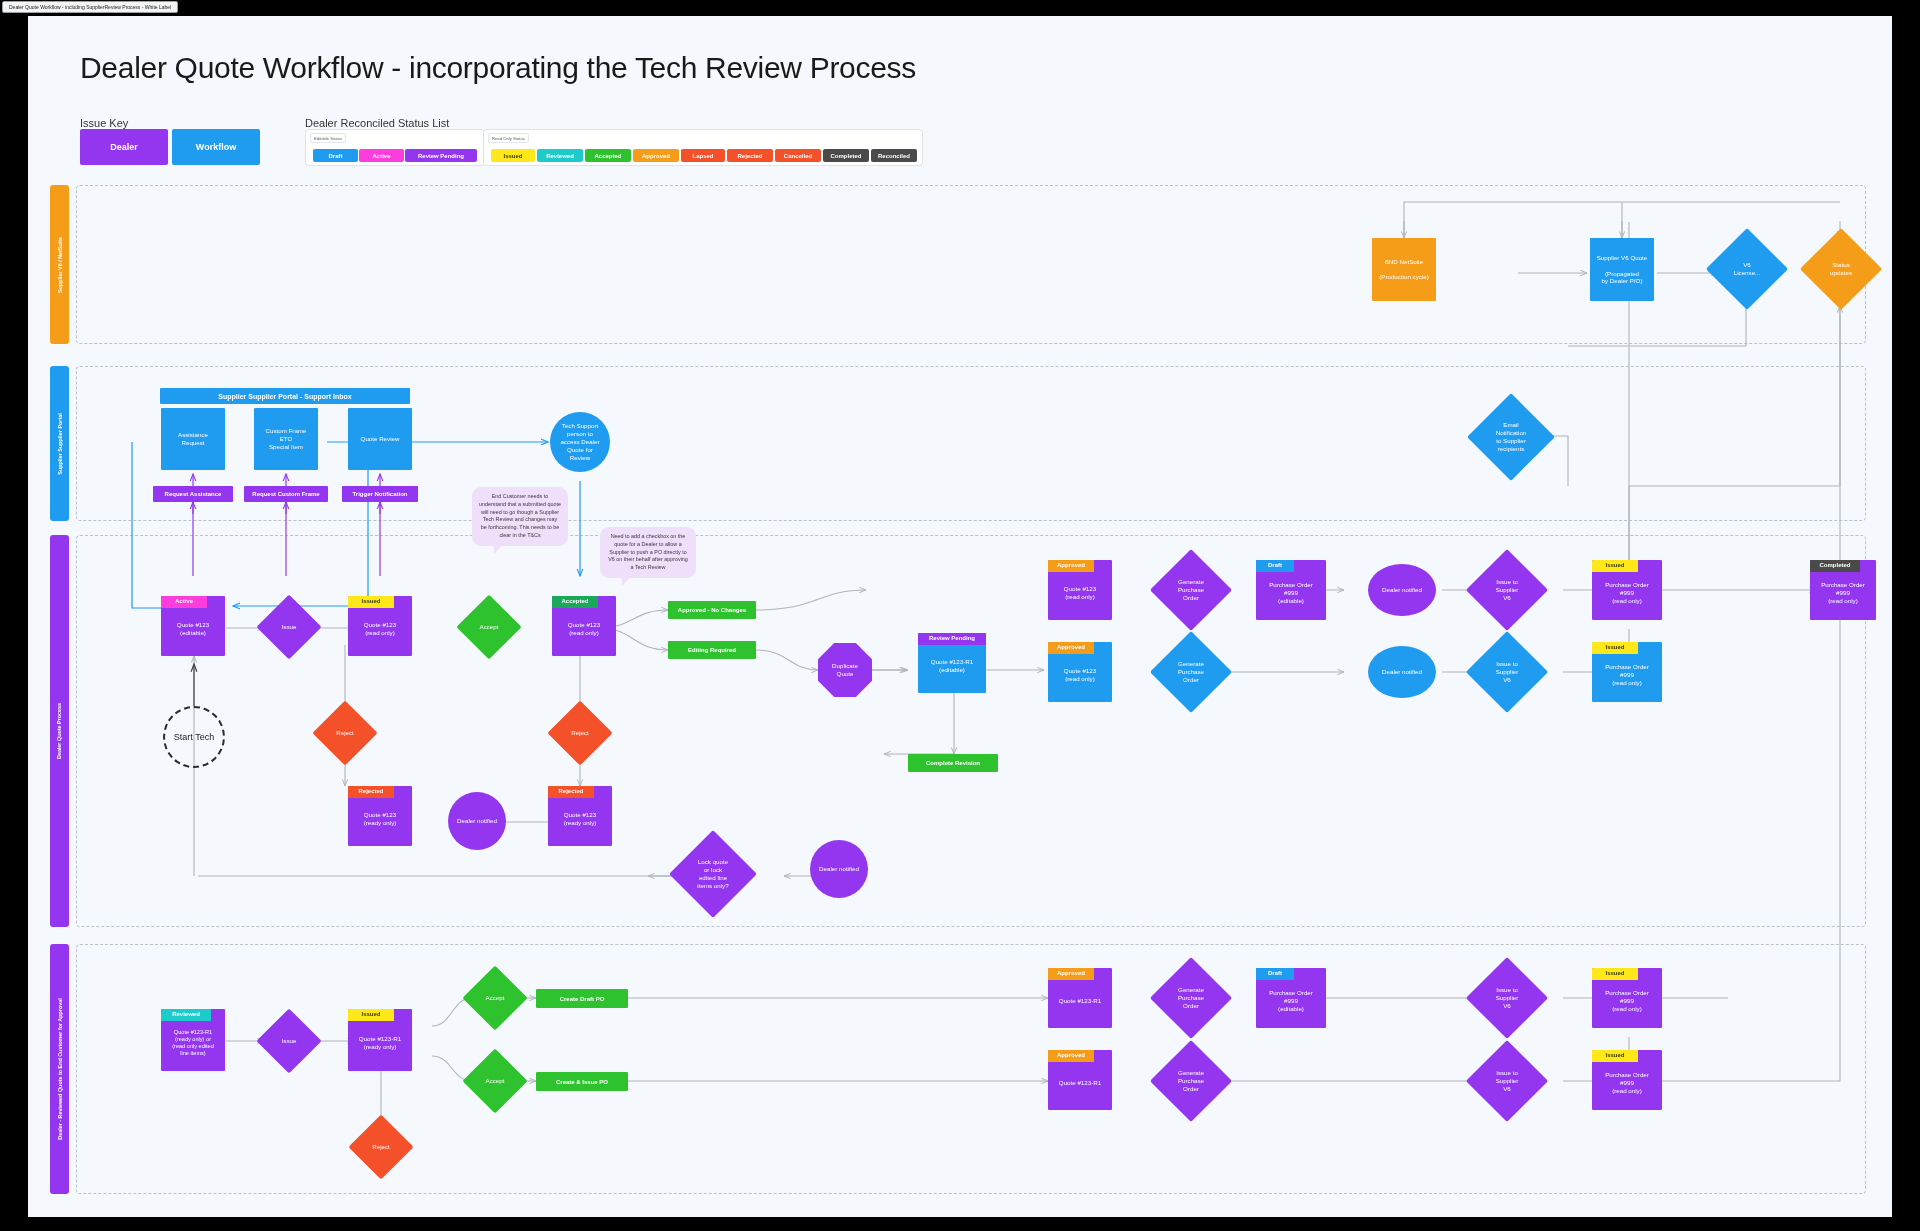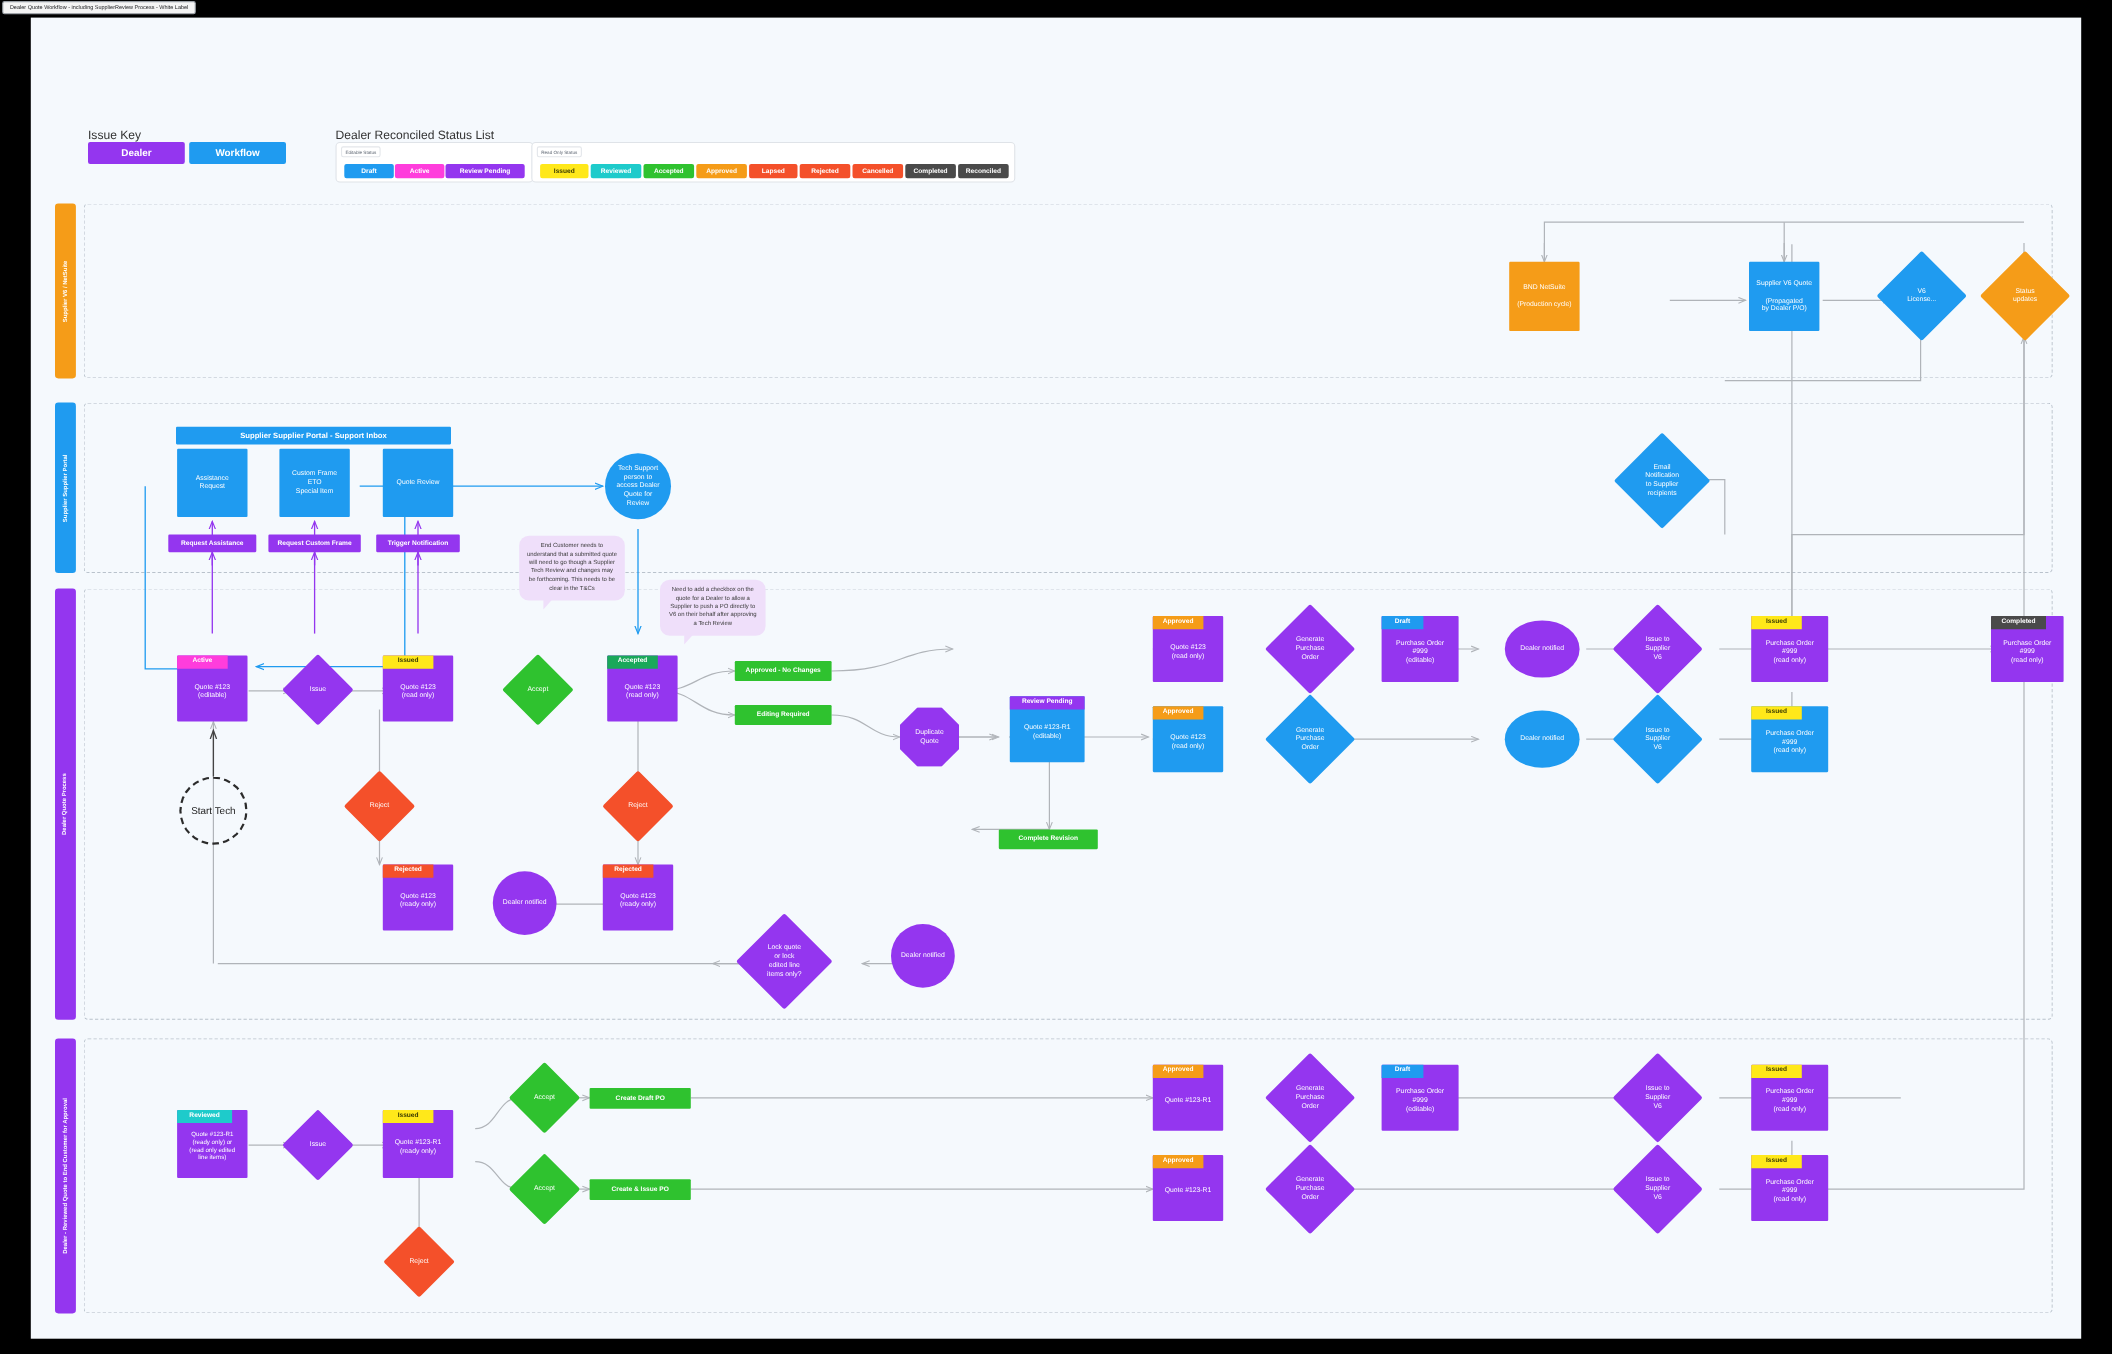--- a/index.html
+++ b/index.html
@@ -33,21 +33,21 @@
   }
   #latest-version {
     position: absolute; left: 912px; top: 40px;
     font-size: 33px; color: #111; font-weight: 400; letter-spacing: 0.5px;
     white-space: nowrap;
   }
   .legend-heading {
     position: absolute; font-size: 11px; color: #333; white-space: nowrap;
   }
   .key-chip {
-    position: absolute; height: 20px; border-radius: 2px;
+    position: absolute; height: 36px; border-radius: 2px;
     color: #fff; font-size: 9px; font-weight: 700;
     display: flex; align-items: center; justify-content: center;
     white-space: nowrap;
   }
   .status-panel {
     position: absolute; background: #fff; border: 1px solid #dfe3e8;
     border-radius: 4px;
   }
   .panel-tag {
     position: absolute; left: 4px; top: 3px;
@@ -141,20 +141,21 @@
 </style>
 </head>
 <body>
 
 <div id="tabbar">
   <div id="tab">Dealer Quote Workflow - including SupplierReview Process - White Label</div>
 </div>
 
 <div id="canvas">
 
+  <div id="page-title">Dealer Quote Workflow - incorporating the Tech Review Process</div>
 
   <div class="legend-heading" style="left:52px; top:101px;">Issue Key</div>
   <div class="key-chip" id="key-dealer" style="left: 52px; top: 113px; width: 88px; background: rgb(148, 54, 239);">Dealer</div>
   <div class="key-chip" id="key-supplier" style="left: 144px; top: 113px; width: 88px; background: rgb(31, 155, 240);">Workflow</div>
 
   <div class="legend-heading" style="left:277px; top:101px;">Dealer Reconciled Status List</div>
 
   <div class="status-panel" style="left:277px; top:113px; width:180px; height:37px;">
     <div class="panel-tag">Editable Status</div>
   </div>

